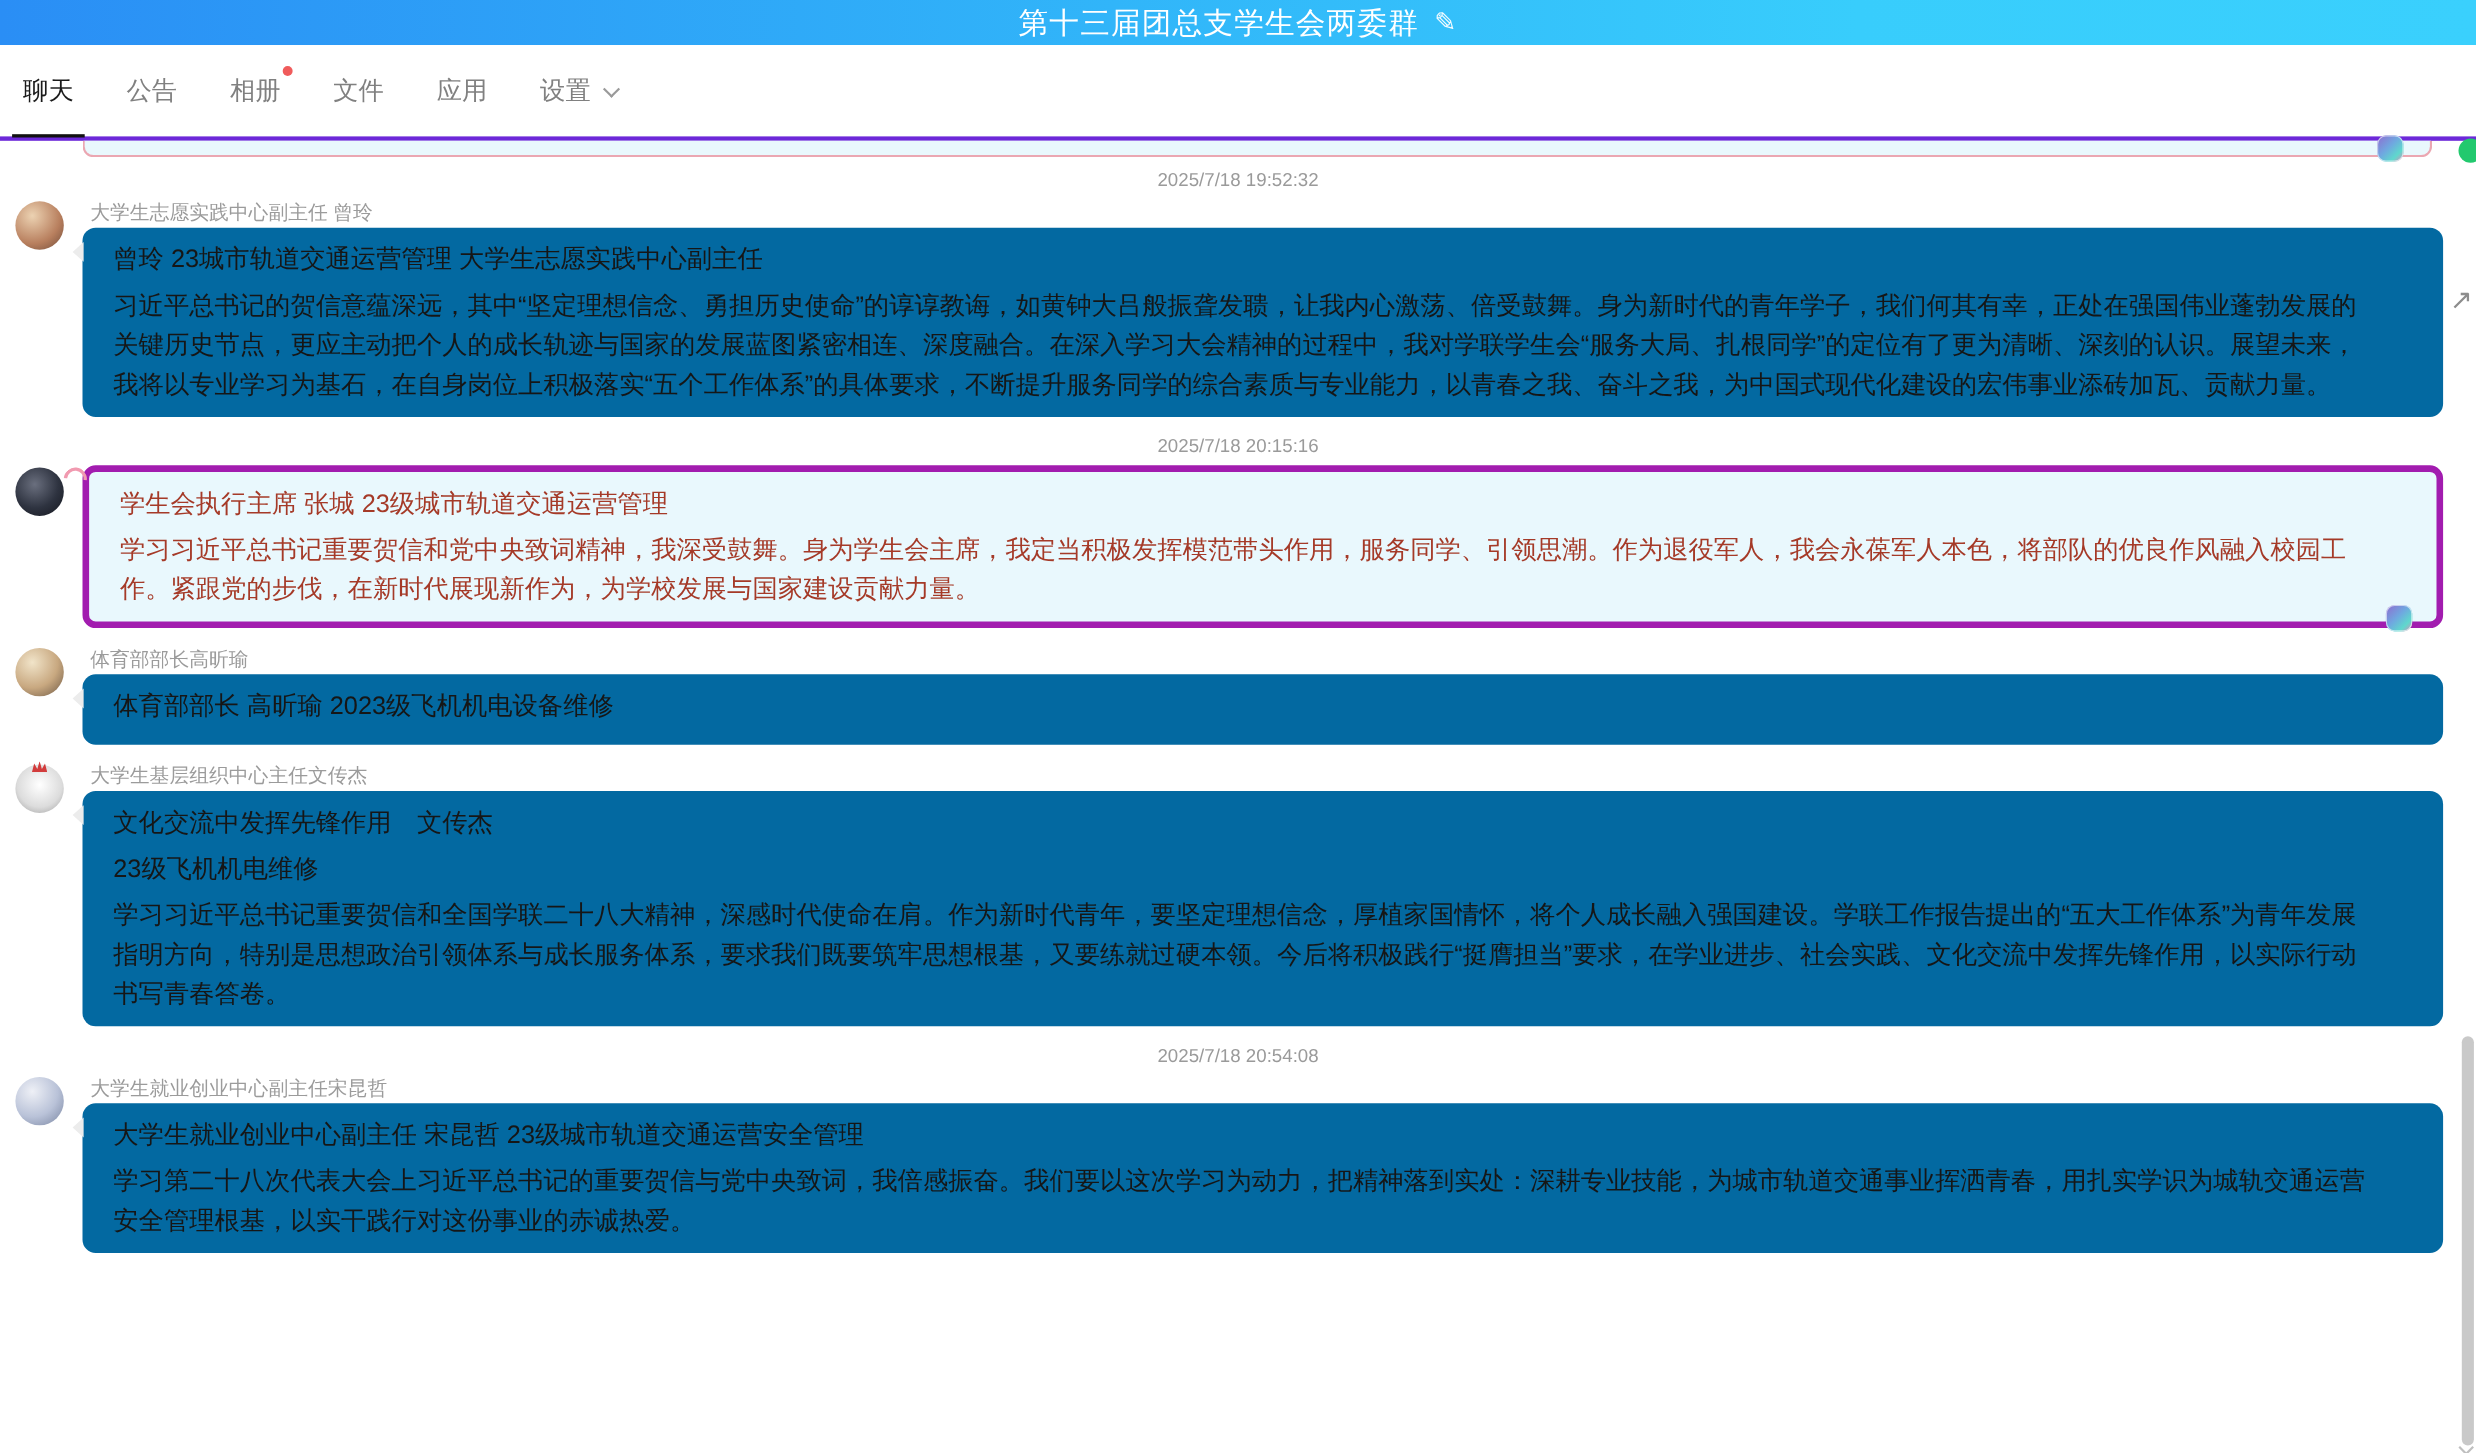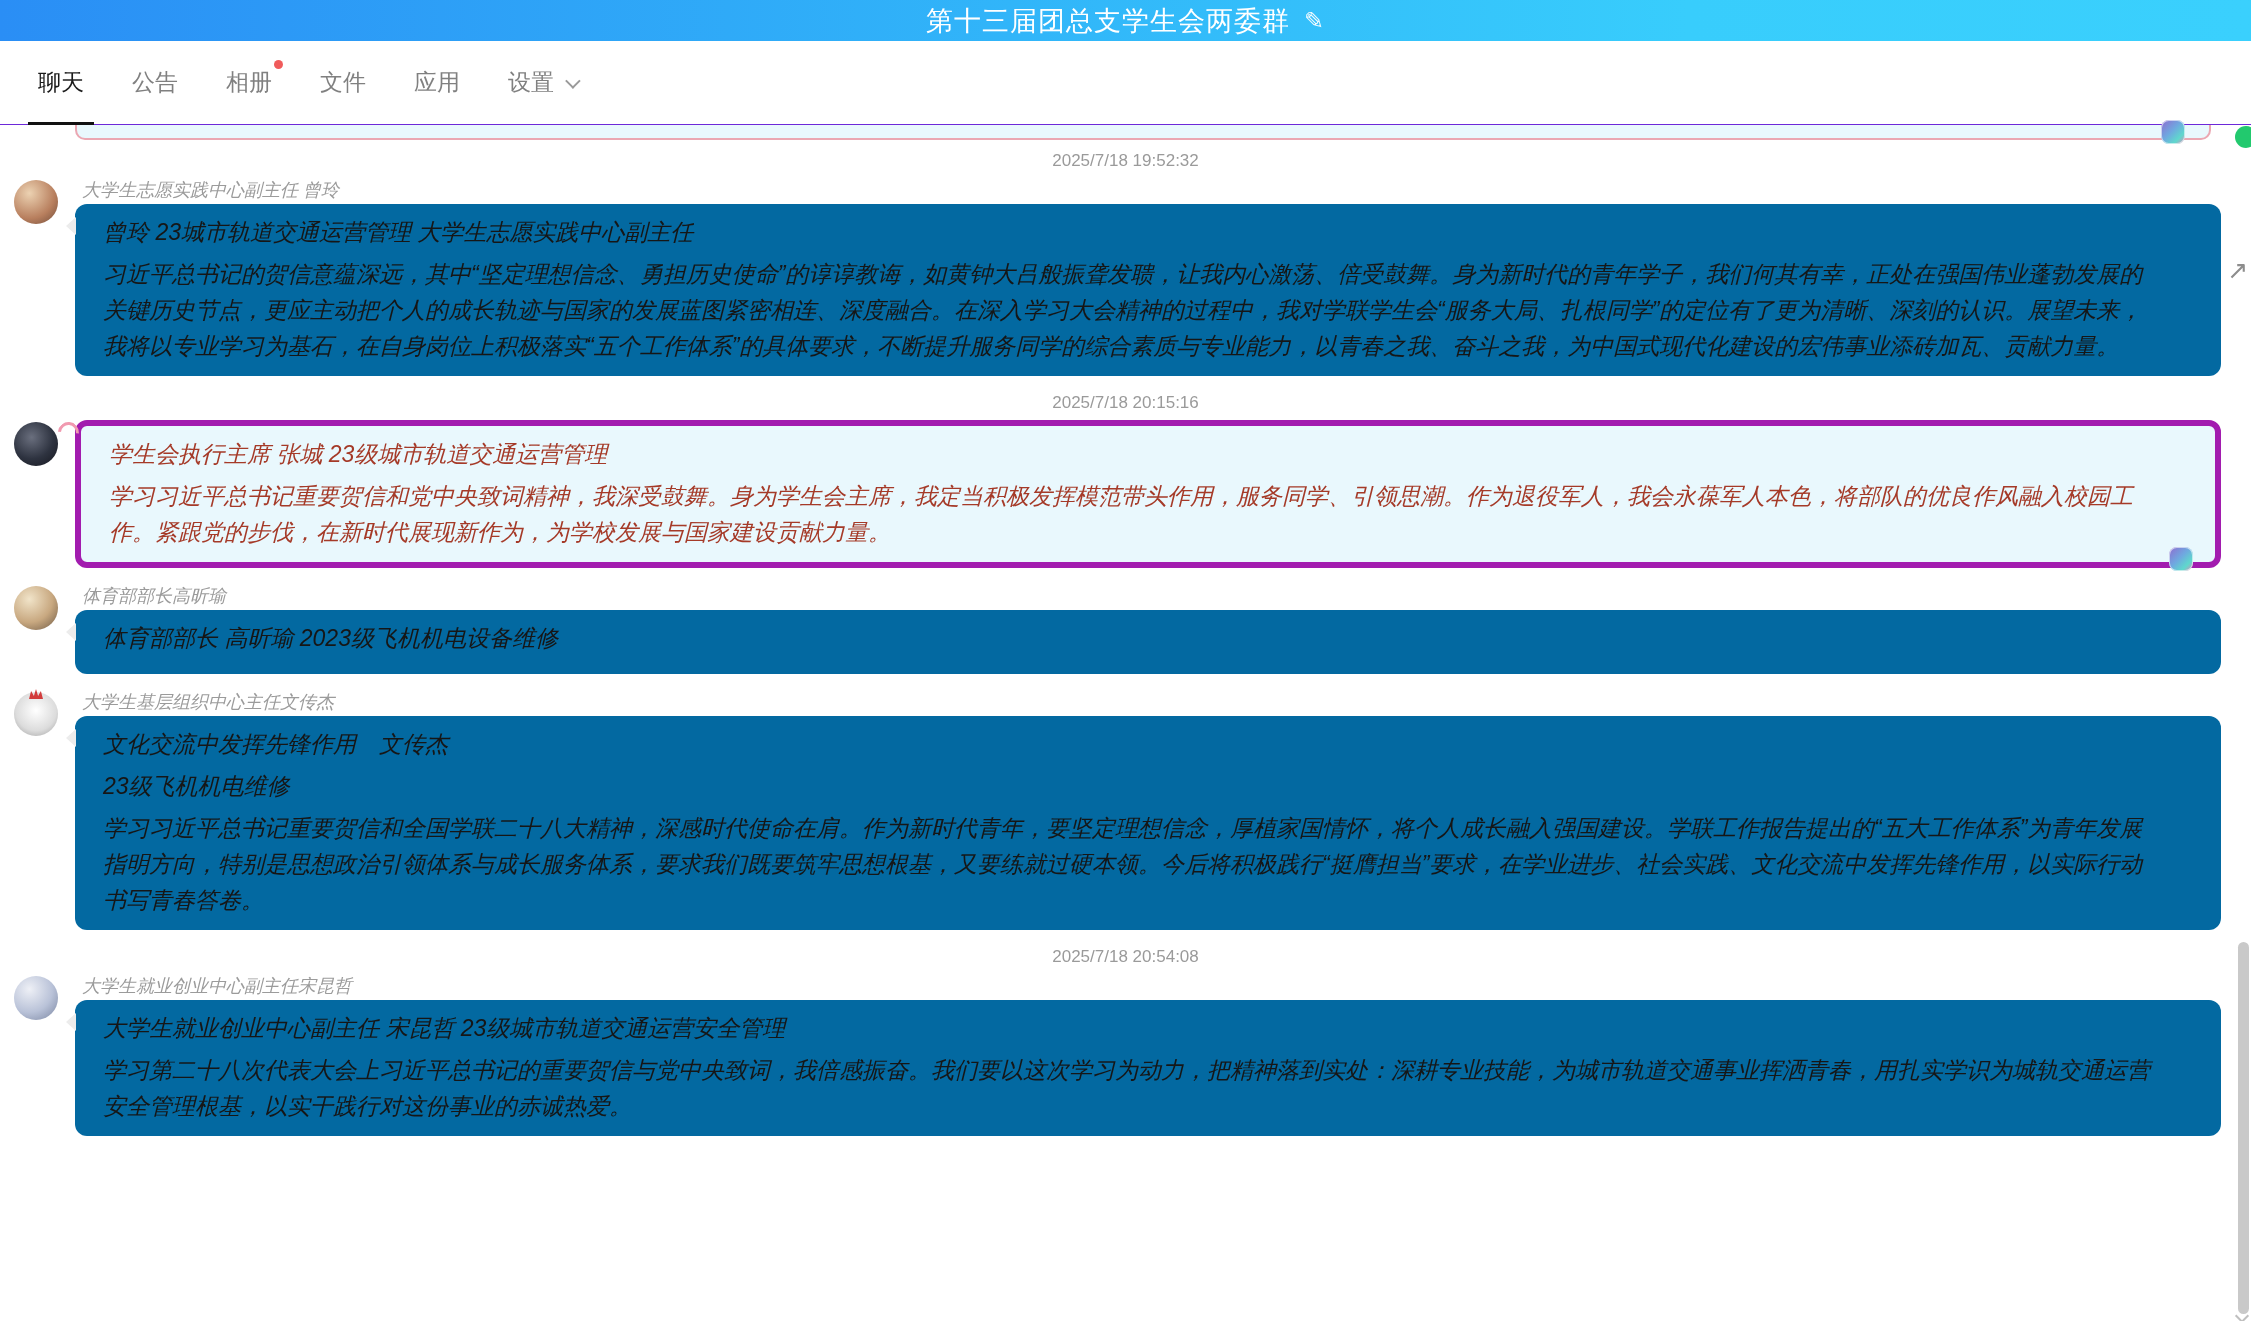--- a/index.html
+++ b/index.html
@@ -11,22 +11,22 @@
   }
   
   .titlebar{
     height:41px;display:flex;align-items:center;justify-content:center;
     background:linear-gradient(90deg,#2a8ef5 0%,#31b5f9 45%,#38cdfc 75%,#3ad0fd 100%);
     color:#fff;font-size:27px;letter-spacing:1px;
   }
   .title-edit{margin-left:14px;font-size:24px;opacity:.95;cursor:pointer;}
   
   .tabbar{
-    height:83px;display:flex;align-items:center;padding-left:36px;
-    border-bottom:1px solid #6d28d9;background:#fff;position:relative;
+    height:83px;display:flex;align-items:center;padding-left:19px;
+    border-bottom:4px solid #6d28d9;background:#fff;position:relative;
   }
   .tab{
     font-size:23px;color:#808080;margin-right:44px;position:relative;
     height:100%;display:flex;align-items:center;cursor:pointer;padding:0 2px;
   }
   .tab.active{color:#1a1a1a;}
   .tab.active::after{
     content:"";position:absolute;left:-8px;right:-8px;bottom:-1px;height:3px;background:#111;
   }
   .badge{
@@ -46,21 +46,21 @@
     margin:0 40px 0 75px;height:13px;background:#e9f8fd;
     border:2px solid #eba7b2;border-top:none;border-radius:0 0 10px 10px;position:relative;
   }
   .partial-bubble .sticker{right:24px;bottom:-6px;}
   .jump-arrow{
     position:absolute;top:133px;right:3px;font-size:25px;color:#8d8d8d;cursor:pointer;line-height:1;
   }
   .time{
     text-align:center;color:#9a9a9a;font-size:17px;line-height:22px;margin:10px 0 6px;
   }
-  .msg{position:relative;padding-left:75px;margin:0 30px 16px 0;font-style:italic;}
+  .msg{position:relative;padding-left:75px;margin:0 30px 16px 0;}
   .avatar{
     position:absolute;left:14px;top:2px;width:44px;height:44px;border-radius:50%;cursor:pointer;
   }
   .sender{font-size:18px;color:#9b9b9b;line-height:24px;margin-left:7px;}
   .bubble{
     position:relative;margin-top:2px;background:#0369a1;border-radius:12px;
     padding:10px 60px 12px 28px;font-size:23px;line-height:36px;color:#161616;
   }
   .bubble::before{
     content:"";position:absolute;left:-9px;top:13px;

